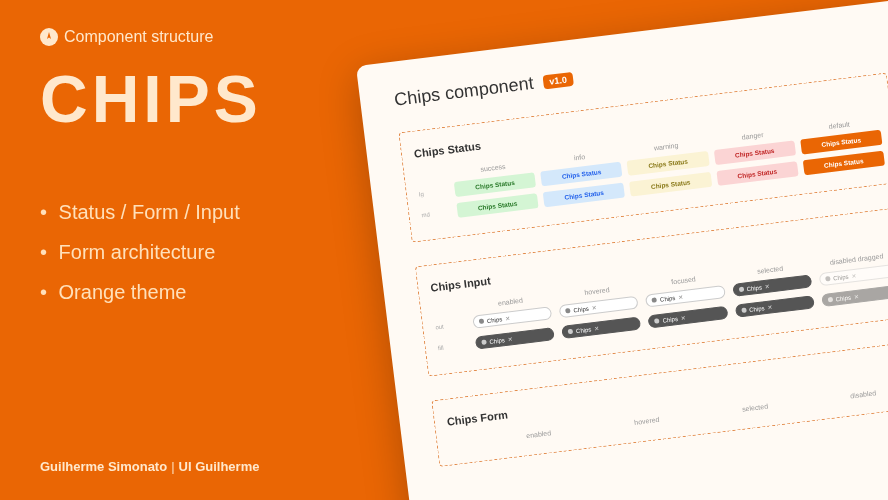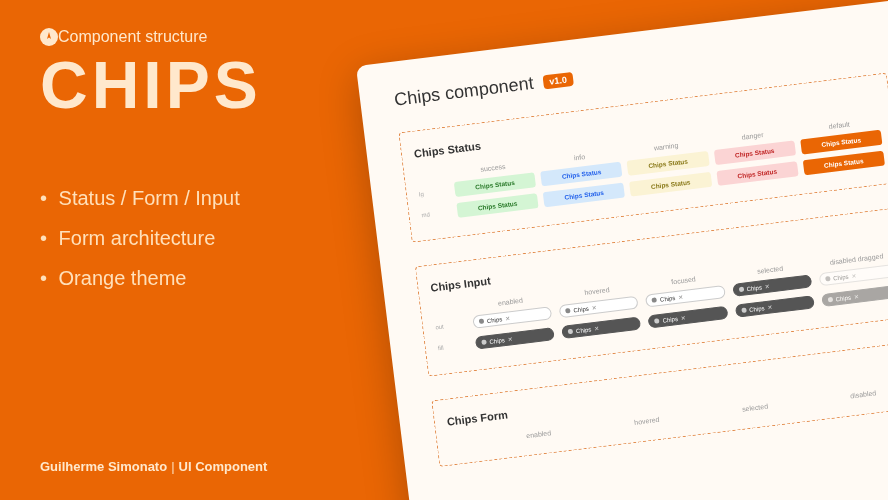--- a/index.html
+++ b/index.html
@@ -1,19 +1,19 @@
 <!DOCTYPE html>
 <html><head>
 <meta charset="utf-8">
 <style>
 *{box-sizing:border-box;margin:0;padding:0}
 body{font-family:-apple-system,BlinkMacSystemFont,'Segoe UI',sans-serif;background:#f0f0f0;overflow:hidden}
 .canvas{width:888px;height:500px;background:#ea6604;position:relative;overflow:hidden}
 .left{position:absolute;left:40px;top:28px;color:#ffe8cc;width:360px}
-.subtitle-row{display:flex;align-items:center;gap:0;margin-bottom:6px}
+.subtitle-row{display:flex;align-items:center;gap:6px;margin-bottom:20px}
 .logo{width:18px;height:18px;background:#ffe8cc;border-radius:50%;display:flex;align-items:center;justify-content:center}
 .logo svg{width:10px;height:10px}
 .subtitle{font-size:16px;font-weight:500;color:#ffe8cc}
 .title{font-size:66px;font-weight:900;letter-spacing:4px;color:#ffe8cc;line-height:1;margin-bottom:60px}
 .bullets{list-style:none;font-size:20px;font-weight:400;color:#ffe0ba;line-height:2}
 .bullets li::before{content:"• ";margin-right:6px}
 .credit{position:absolute;left:40px;bottom:26px;color:#ffe8cc;font-size:13px;font-weight:700}
 .credit .sep{font-weight:400;opacity:.9;margin:0 4px}
 .panel{position:absolute;right:-60px;top:30px;width:560px;height:560px;background:#fffaf4;border-radius:10px;transform:rotate(-7deg);box-shadow:0 10px 40px rgba(0,0,0,.25);padding:28px 34px;color:#333}
 .panel-header{display:flex;align-items:center;gap:10px;margin-bottom:22px}
@@ -60,21 +60,21 @@
     </div>
     <div class="title">CHIPS</div>
     <ul class="bullets">
       <li>Status / Form / Input</li>
       <li>Form architecture</li>
       <li>Orange theme</li>
     </ul>
   </div>
 
   <div class="credit">
-    <span>Guilherme Simonato</span><span class="sep">|</span><span>UI Component</span>
+    <span>Guilherme Simonato</span><span class="sep">|</span><span>UI Guilherme</span>
   </div>
 
   <div class="panel">
     <div class="panel-header">
       <div class="panel-title">Chips component</div>
       <div class="version">v1.0</div>
     </div>
 
     <div class="section">
       <div class="section-title">Chips Status</div>

